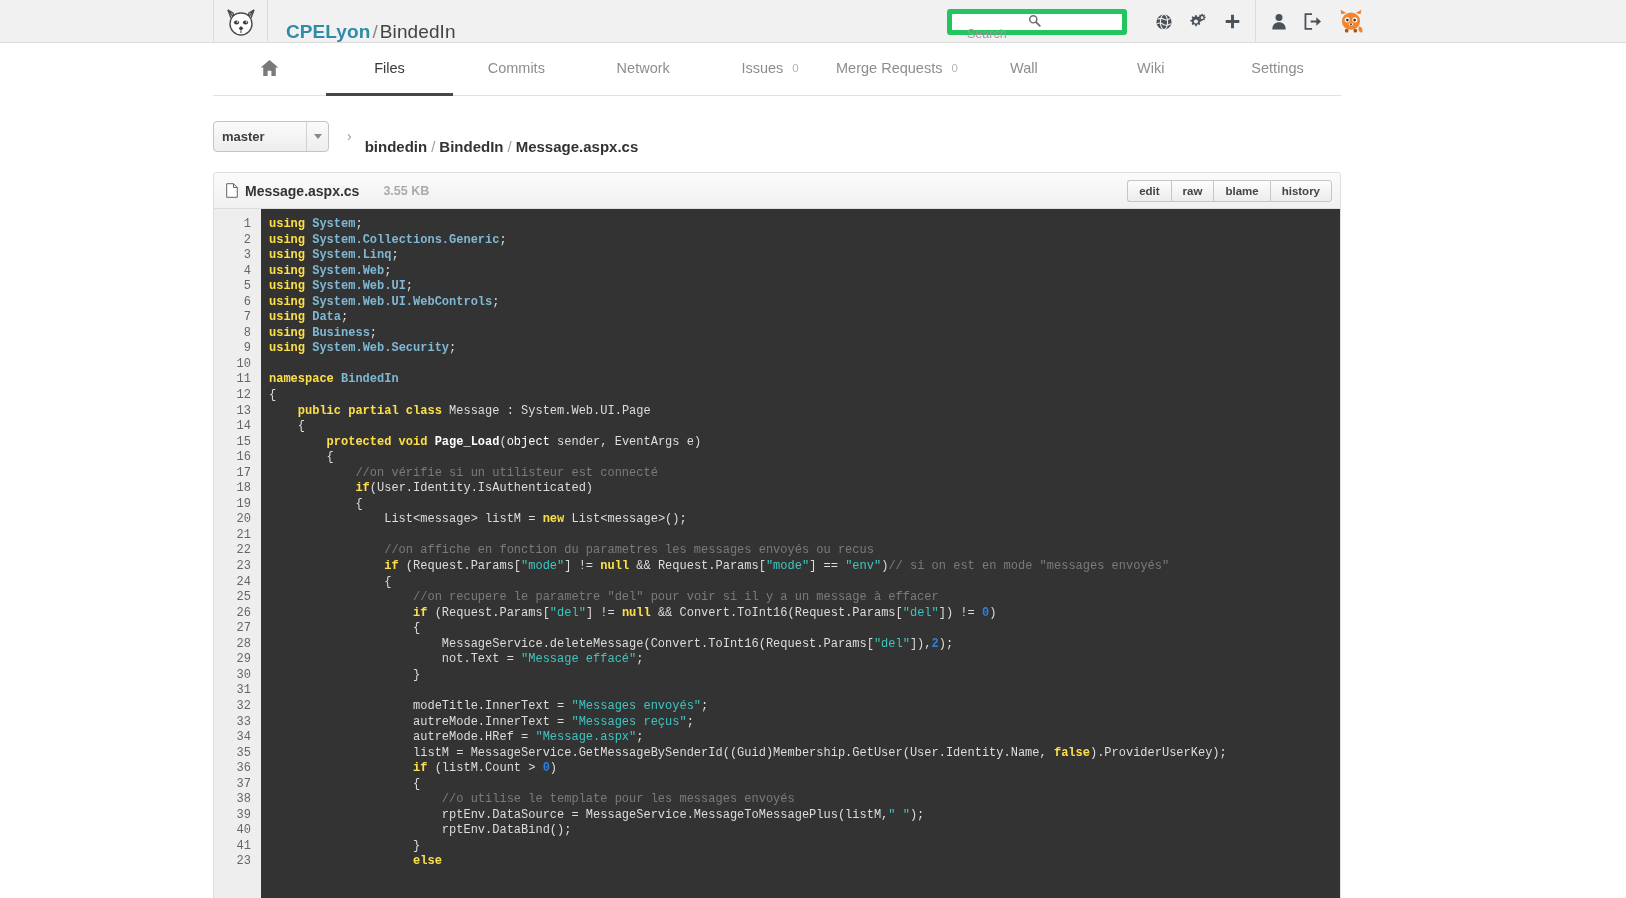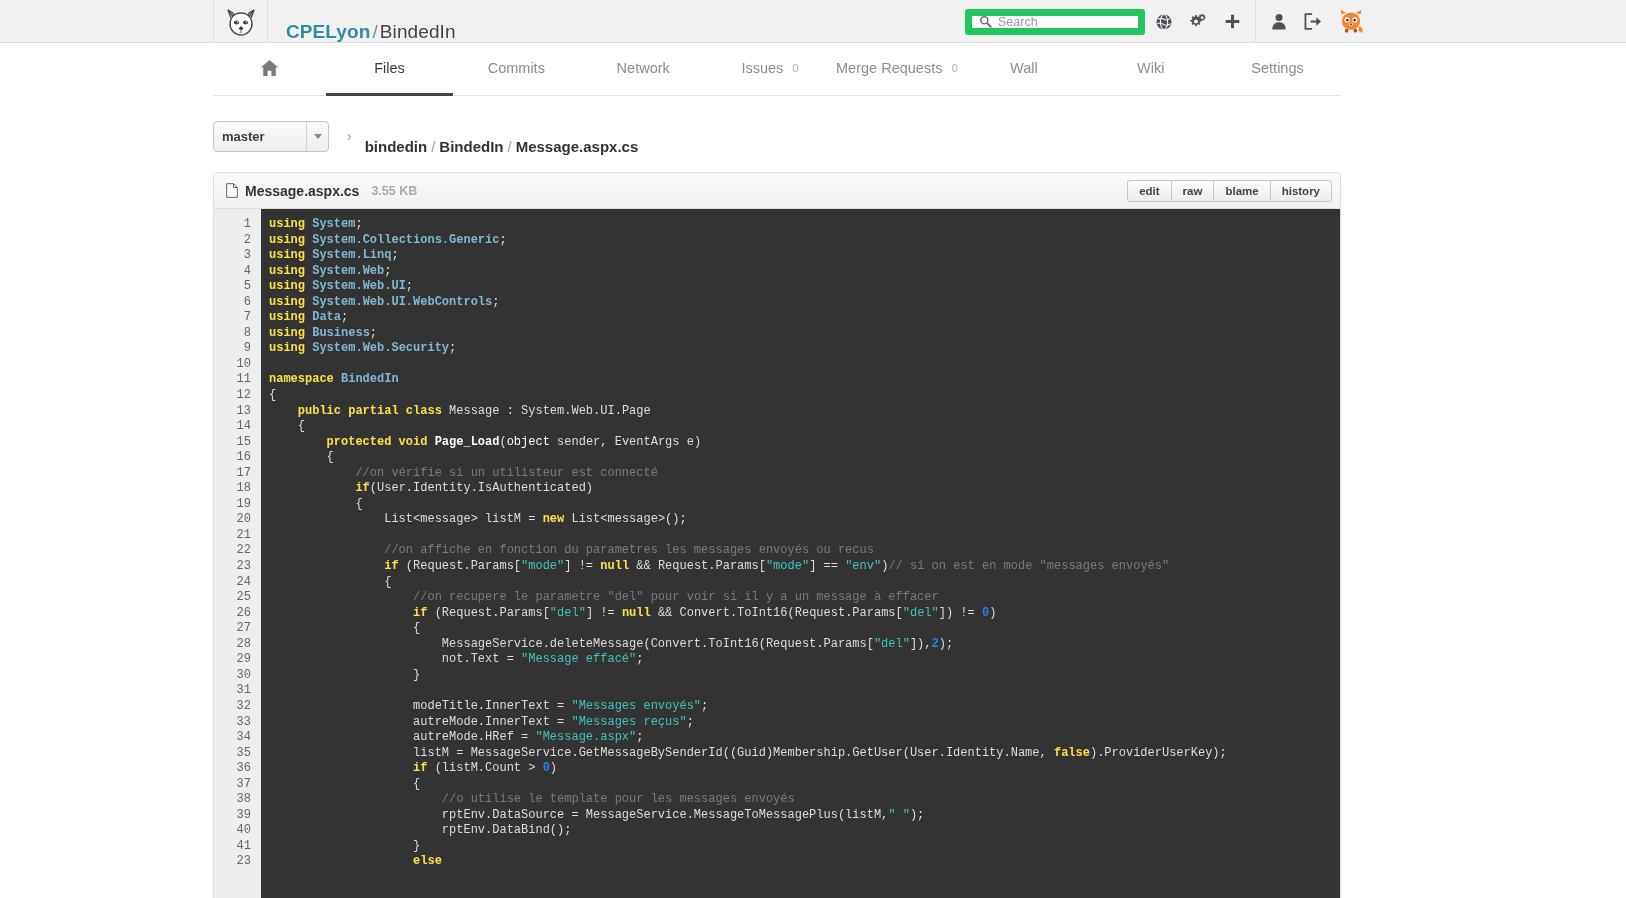--- a/index.html
+++ b/index.html
@@ -43,25 +43,26 @@
 
   .topbar-right {
     margin-left: auto;
     display: flex; align-items: center;
     height: 43px;
     padding-right: 262px;
   }
   .search-box {
     width: 180px; height: 26px;
     background: #fff;
-    border: 7px solid #22c55e;
+    border: 5px solid #22c55e;
     border-radius: 3px;
     display: flex; align-items: center;
     padding: 0 7px;
-    margin-right: 2px;
+    margin-right: 20px;
+    flex-direction: column;
   }
   .search-box .sicon { margin-right: 6px; display:flex; }
   .search-box input {
     border: none; outline: none;
     font-size: 12.5px; color: #777;
     font-family: "Liberation Sans", sans-serif;
     width: 140px; background: transparent;
   }
   .search-box input::placeholder { color: #9a9a9a; }
   .ticon {
@@ -155,21 +156,21 @@
   }
   .panel-head {
     height: 36px;
     background: linear-gradient(to bottom, #fbfbfb 0%, #f0f0f0 100%);
     border-bottom: 1px solid #ddd;
     display: flex; align-items: center;
     padding: 0 8px 0 12px;
   }
   .file-icon { margin-right: 7px; display: flex; }
   .file-name { font-size: 14px; font-weight: bold; color: #333; }
-  .file-size { font-size: 12.5px; color: #aaa; margin-left: 12px; font-weight: bold;}
+  .file-size { font-size: 12.5px; color: #aaa; margin-left: 24px; font-weight: bold;}
   .btn-group { margin-left: auto; display: flex; }
   .btn {
     height: 22px;
     padding: 0 11px;
     font-size: 11.5px; font-weight: bold; color: #444;
     background: linear-gradient(to bottom, #fdfdfd 0%, #ececec 100%);
     border: 1px solid #c6c6c6;
     border-right: none;
     display: flex; align-items: center;
     cursor: pointer;

